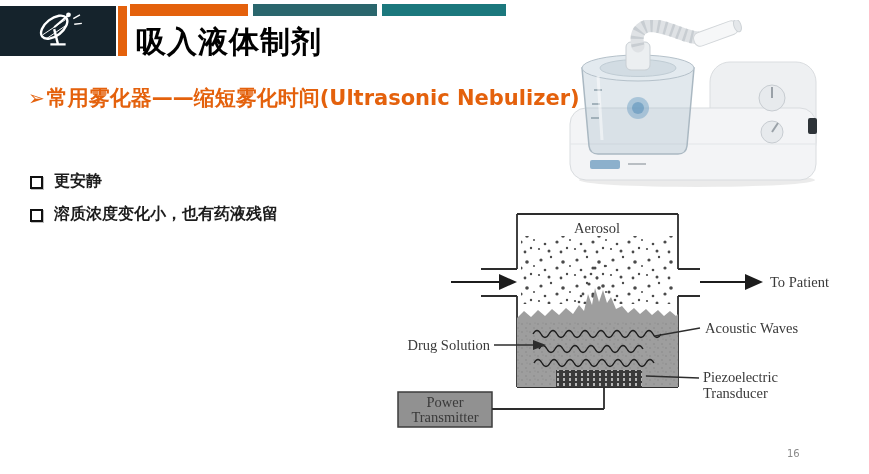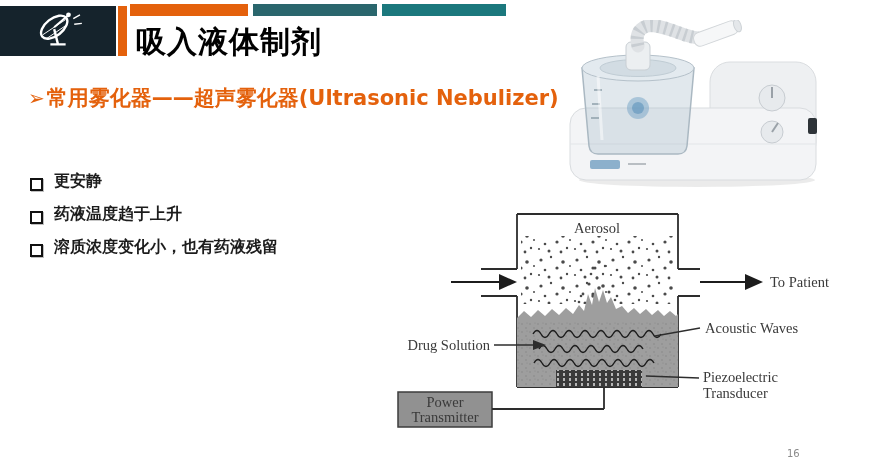--- a/index.html
+++ b/index.html
@@ -14,21 +14,21 @@
   .topbar.teal1{left:253px;width:124px;background:#2A666D;}
   .topbar.teal2{left:382px;width:124px;background:#1B787D;}
   .page-title{position:absolute;left:136px;top:22px;font-size:30px;font-weight:800;color:#000;
               letter-spacing:1px;white-space:nowrap;}
   
   .subtitle{position:absolute;left:28px;top:84px;font-size:21px;font-weight:bold;color:#E4610C;
             white-space:nowrap;display:flex;align-items:baseline;gap:2px;}
   .subtitle .arrow{font-size:20px;}
   
   .bullets{position:absolute;left:30px;top:170px;list-style:none;margin:0;padding:0;}
-  .bullets li{display:flex;align-items:flex-end;gap:11px;margin-bottom:12px;
+  .bullets li{display:flex;align-items:center;gap:11px;margin-bottom:12px;
               font-size:16px;line-height:21px;color:#1c1c1c;font-weight:600;white-space:nowrap;}
   .sq-bullet{flex:0 0 auto;width:9px;height:9px;border:2px solid #111;margin-top:4px;
              box-shadow:1px 1px 0 rgba(0,0,0,.25);}
   
   .photo{position:absolute;left:542px;top:20px;width:300px;height:172px;}
   .diagram{position:absolute;left:393px;top:202px;width:476px;height:260px;}
   .diagram text{font-family:"Liberation Serif","DejaVu Serif",serif;fill:#3a3a3a;font-size:14.5px;}
   .page-number{position:absolute;left:787px;top:448px;font-size:10px;color:#8a8a8a;}
 </style>
 </head>
@@ -48,31 +48,27 @@
   </div>
   <div class="vbar-orange"></div>
   <div class="topbar orange"></div>
   <div class="topbar teal1"></div>
   <div class="topbar teal2"></div>
 
   <div class="page-title">吸入液体制剂</div>
 
   <div class="subtitle">
     <span class="arrow">➢</span>
-    <span>常用雾化器——超声雾化器(Ultrasonic Nebulizer)</span>
+    <span>常用雾化器——缩短雾化时间(Ultrasonic Nebulizer)</span>
   </div>
 
   <ul class="bullets">
     <li>
       <span class="sq-bullet"></span>
       <span>更安静</span>
-    </li>
-    <li>
-      <span class="sq-bullet"></span>
-      <span>药液温度趋于上升</span>
     </li>
     <li>
       <span class="sq-bullet"></span>
       <span>溶质浓度变化小，也有药液残留</span>
     </li>
   </ul>
 
   <svg class="photo" viewBox="0 0 300 172">
     <ellipse cx="155" cy="160" rx="118" ry="7" fill="rgba(0,0,0,0.08)"></ellipse>
 

